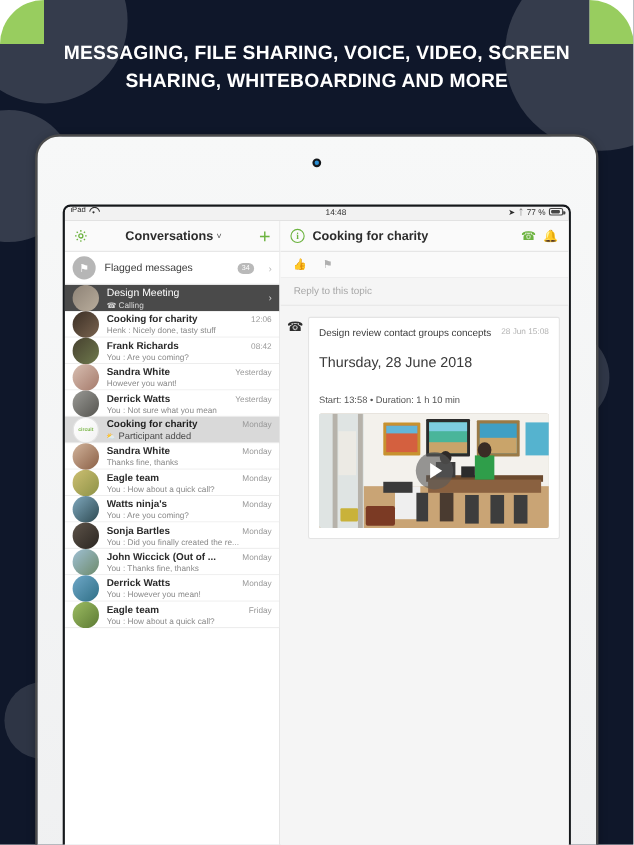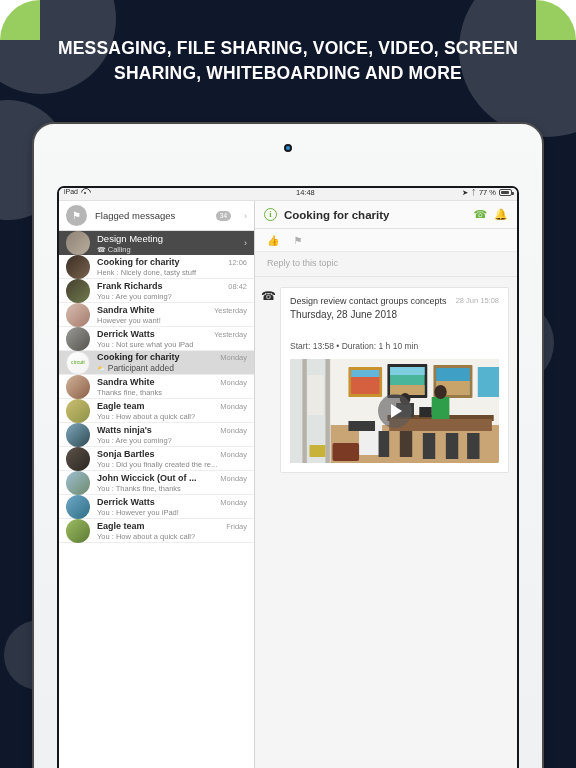--- a/index.html
+++ b/index.html
@@ -181,21 +181,21 @@
 
   .topic-row { display: flex; padding: 10px 8px 0 6px; gap: 5px; }
   .topic-ico { width: 14px; flex: none; color: #2d2d2d; font-size: 12px; text-align: center; padding-top: 2px; }
   .topic-card {
     flex: 1; background: #ffffff; border: 1px solid #e4e4e4; border-radius: 2px;
     padding: 8px 9px 9px;
   }
   .tc-head { display: flex; align-items: flex-start; gap: 6px; }
   .tc-title { flex: 1; font-size: 9px; color: #3a3a3a; }
   .tc-date { font-size: 7.5px; color: #b3b3b3; flex: none; }
-  .tc-line { font-size: 10px; color: #3a3a3a; margin-top: 3px; }
+  .tc-line { font-size: 13px; color: #3a3a3a; margin-top: 15px; }
   .tc-meta { font-size: 8.5px; color: #555; margin-top: 21px; }
   .tc-parts { font-size: 8.5px; color: #555; margin-top: 6px; line-height: 1.35; }
 
   .video-wrap {
     margin-top: 8px; width: 100%; height: 104px; position: relative;
     border-radius: 2px; overflow: hidden; background: #cfc8bd;
   }
   .play-btn {
     position: absolute; left: 50%; top: 50%; transform: translate(-50%,-50%);
     width: 34px; height: 34px; border-radius: 50%; background: rgba(90,90,90,0.62);
@@ -236,20 +236,33 @@
           <span>➤</span>
           <span>ᛏ</span>
           <span>77 %</span>
           <span class="batt"></span>
         </div>
       </div>
 
       <div class="panes">
 
         <div class="left-pane">
+          <div class="l-toolbar">
+            <span class="gear">
+              <svg width="13" height="13" viewBox="0 0 24 24" fill="none" stroke="#6cb33f" stroke-width="2.2">
+                <circle cx="12" cy="12" r="3.4"></circle>
+                <path d="M12 2.2v2.6M12 19.2v2.6M2.2 12h2.6M19.2 12h2.6M5 5l1.9 1.9M17.1 17.1L19 19M19 5l-1.9 1.9M6.9 17.1L5 19"></path>
+              </svg>
+            </span>
+            <span class="l-title">
+              <span>Conversations</span>
+              <span class="chev-dn">˅</span>
+            </span>
+            <span class="plus">+</span>
+          </div>
 
           <div class="flagged">
             <span class="flag-av">⚑</span>
             <span class="flag-label">Flagged messages</span>
             <span class="badge">34</span>
             <span class="chev-r">›</span>
           </div>
 
           <div class="conv-list" id="conv-list">
               <div class="conv active-call">
@@ -292,21 +305,21 @@
                   <div class="conv-sub"><span>However you want!</span></div>
                 </div>
               </div>
               <div class="conv">
                 <div class="av" style="background: linear-gradient(135deg, rgb(154, 154, 150), rgb(85, 84, 79));"></div>
                 <div class="conv-body">
                   <div class="conv-top">
                     <span class="conv-name">Derrick Watts</span>
                     <span class="conv-time">Yesterday</span>
                   </div>
-                  <div class="conv-sub"><span>You : Not sure what you iPad</span></div>
+                  <div class="conv-sub"><span>You : Not sure what you mean</span></div>
                 </div>
               </div>
               <div class="conv selected">
                 <div class="av" style="background: linear-gradient(135deg, rgb(255, 255, 255), rgb(242, 242, 242)); display: flex; align-items: center; justify-content: center; border: 1px solid rgb(227, 227, 227);">
                   <span style="font-size: 4.6px; color: rgb(122, 182, 72); font-weight: bold;">circuit</span>
                 </div>
                 <div class="conv-body">
                   <div class="conv-top">
                     <span class="conv-name">Cooking for charity</span>
                     <span class="conv-time">Monday</span>
@@ -364,21 +377,21 @@
                   <div class="conv-sub"><span>You : Thanks fine, thanks</span></div>
                 </div>
               </div>
               <div class="conv">
                 <div class="av" style="background: linear-gradient(135deg, rgb(111, 168, 200), rgb(47, 111, 134));"></div>
                 <div class="conv-body">
                   <div class="conv-top">
                     <span class="conv-name">Derrick Watts</span>
                     <span class="conv-time">Monday</span>
                   </div>
-                  <div class="conv-sub"><span>You : However you iPad!</span></div>
+                  <div class="conv-sub"><span>You : However you mean!</span></div>
                 </div>
               </div>
               <div class="conv">
                 <div class="av" style="background: linear-gradient(135deg, rgb(157, 189, 99), rgb(92, 122, 51));"></div>
                 <div class="conv-body">
                   <div class="conv-top">
                     <span class="conv-name">Eagle team</span>
                     <span class="conv-time">Friday</span>
                   </div>
                   <div class="conv-sub"><span>You : How about a quick call?</span></div>

